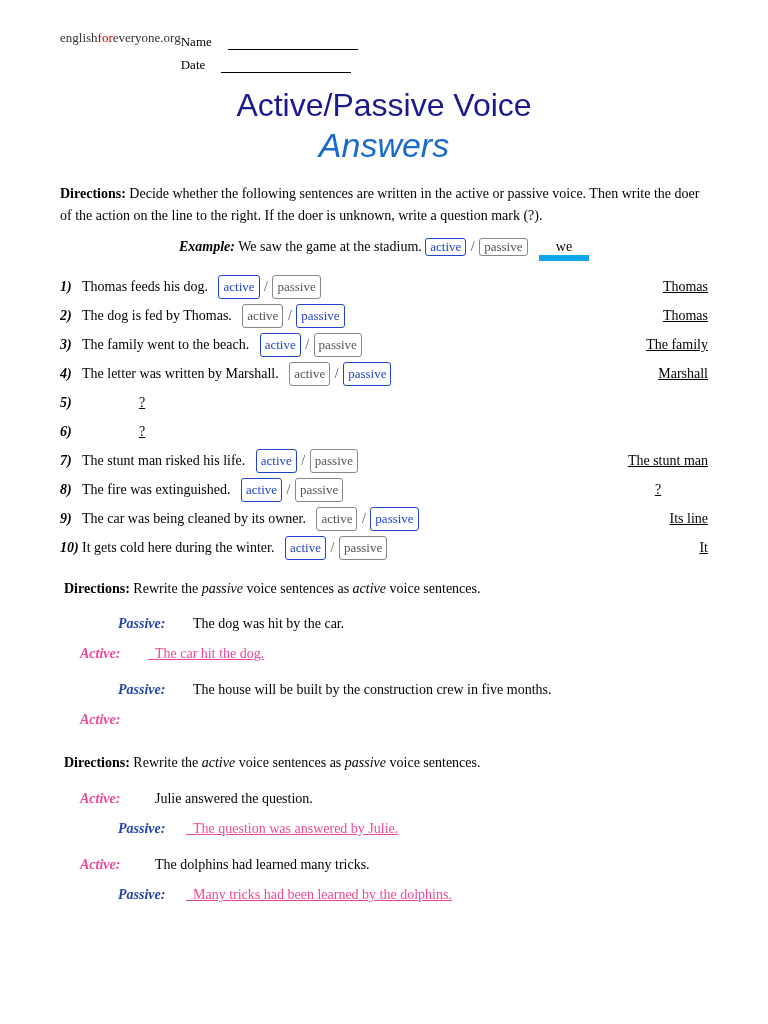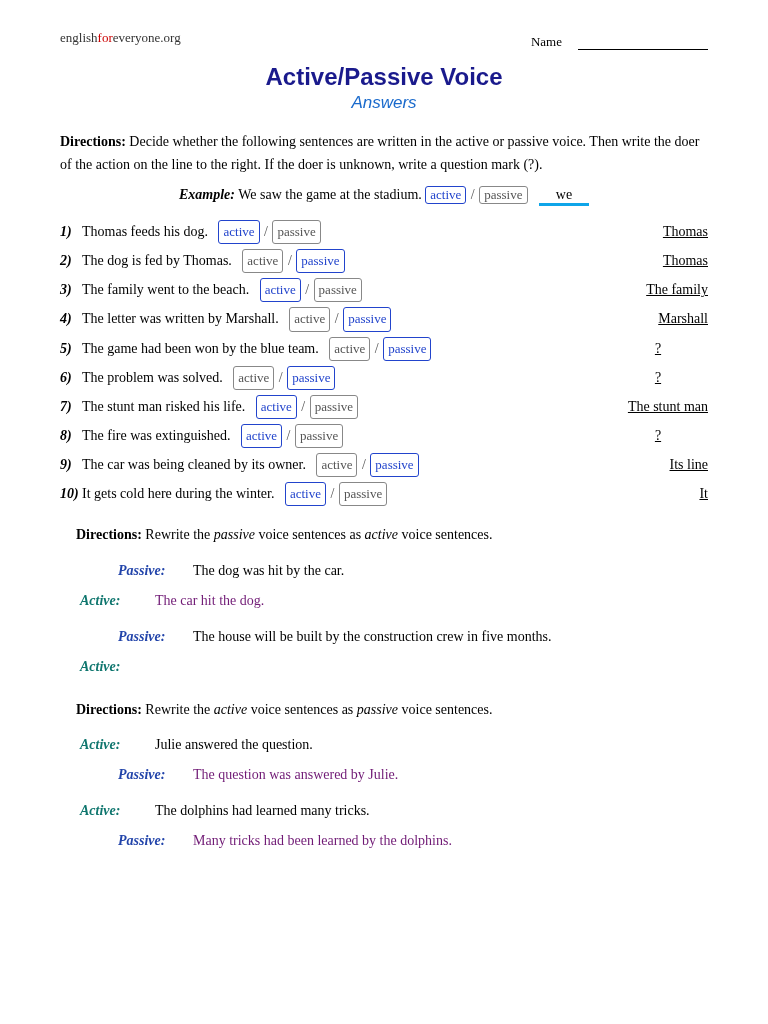--- a/index.html
+++ b/index.html
@@ -7,21 +7,21 @@
       background: #fff;
       font-family: Georgia, 'Times New Roman', serif;
       font-size: 14px;
       color: #000;
       width: 768px;
       min-height: 1024px;
       padding: 30px 60px;
     }
     .header-row {
       display: flex;
-      justify-content: space-between;
+      justify-content: flex-start;
       align-items: flex-start;
       margin-bottom: 10px;
     }
     .site-name {
       font-size: 13px;
       color: #333;
     }
     .site-name span.for-text { color: #c00; }
     .name-date {
       font-size: 13px;
@@ -36,28 +36,28 @@
       display: inline-block;
       width: 130px;
       border-bottom: 1px solid #000;
       height: 16px;
     }
     .page-title {
       text-align: center;
       margin: 10px 0 2px 0;
     }
     .page-title h1 {
-      font-size: 24px;
-      font-weight: bold;
+      font-size: 32px;
+      font-weight: normal;
       color: #1a1a8c;
       font-family: Arial, sans-serif;
     }
     .page-subtitle {
       text-align: center;
-      font-size: 17px;
+      font-size: 34px;
       font-style: italic;
       color: #1a6acc;
       font-family: Arial, sans-serif;
       margin-bottom: 18px;
     }
     .directions-block {
       margin: 14px 0 10px 0;
       line-height: 1.6;
     }
     .directions-block .dir-label {
@@ -88,21 +88,21 @@
       border-color: #2244cc;
     }
     .voice-badge.passive-selected {
       color: #2244cc;
       border-color: #2244cc;
     }
     .slash { color: #555; margin: 0 1px; }
     .answer-underline {
       display: inline-block;
       min-width: 50px;
-      border-bottom: 3px solid #0ea5e9;
+      border-bottom: 6px solid #0ea5e9;
       margin-left: 8px;
       text-align: center;
       font-style: normal;
     }
     .sentences-section {
       margin: 0 0 16px 0;
     }
     .sentence-row {
       display: flex;
       align-items: baseline;
@@ -117,47 +117,48 @@
     .sentence-text {
       flex: 1;
     }
     .sentence-answer {
       min-width: 110px;
       text-align: right;
       text-decoration: underline;
       padding-left: 10px;
     }
     .section-divider {
-      margin: 18px 0 10px 16px;
+      margin: 18px 0 10px 4px;
     }
     .rewrite-block {
       margin: 10px 0 16px 20px;
       line-height: 2.0;
     }
     .rewrite-row {
       display: flex;
       align-items: baseline;
       margin: 2px 0;
     }
     .passive-label {
       font-style: italic;
       font-weight: bold;
       color: #2244aa;
       min-width: 68px;
       margin-left: 38px;
     }
     .active-label {
       font-style: italic;
       font-weight: bold;
-      color: #0f766e;
+      color: #ec4899;
       min-width: 68px;
     }
     .rewrite-answer {
+      text-decoration: underline;
       font-style: normal;
-      color: #701a75;
+      color: #ec4899;
     }
     .rewrite-plain {
       font-style: normal;
       color: #000;
     }
     .question-mark {
       text-align: center;
       min-width: 110px;
       padding-left: 10px;
     }
@@ -165,20 +166,24 @@
 </head>
 <body>
 
 <div class="header-row">
   <div class="site-name">
     english<span class="for-text">for</span>everyone.org
   </div>
   <div class="name-date">
     <div class="name-line">
       <span>Name</span>
+      <span class="underline-field"></span>
+    </div>
+    <div class="date-line">
+      <span>Date</span>
       <span class="underline-field"></span>
     </div>
   </div>
 </div>
 
 <div class="page-title">
   <h1>Active/Passive Voice</h1>
 </div>
 <div class="page-subtitle">Answers</div>
 
@@ -228,34 +233,24 @@
     <span class="sentence-num">4)</span>
     <span class="sentence-text">The letter was written by Marshall. &nbsp;
       <span class="voice-badge">active</span>
       <span class="slash"> / </span>
       <span class="voice-badge passive-selected">passive</span>
     </span>
     <span class="sentence-answer">Marshall</span>
   </div>
   <div class="sentence-row">
     <span class="sentence-num">5)</span>
-    <span class="sentence-text">The game had been won by the blue team. &nbsp;
-      <span class="voice-badge">active</span>
-      <span class="slash"> / </span>
-      <span class="voice-badge passive-selected">passive</span>
-    </span>
     <span class="sentence-answer question-mark">?</span>
   </div>
   <div class="sentence-row">
     <span class="sentence-num">6)</span>
-    <span class="sentence-text">The problem was solved. &nbsp;
-      <span class="voice-badge">active</span>
-      <span class="slash"> / </span>
-      <span class="voice-badge passive-selected">passive</span>
-    </span>
     <span class="sentence-answer question-mark">?</span>
   </div>
   <div class="sentence-row">
     <span class="sentence-num">7)</span>
     <span class="sentence-text">The stunt man risked his life. &nbsp;
       <span class="voice-badge active-selected">active</span>
       <span class="slash"> / </span>
       <span class="voice-badge">passive</span>
     </span>
     <span class="sentence-answer">The stunt man</span>

